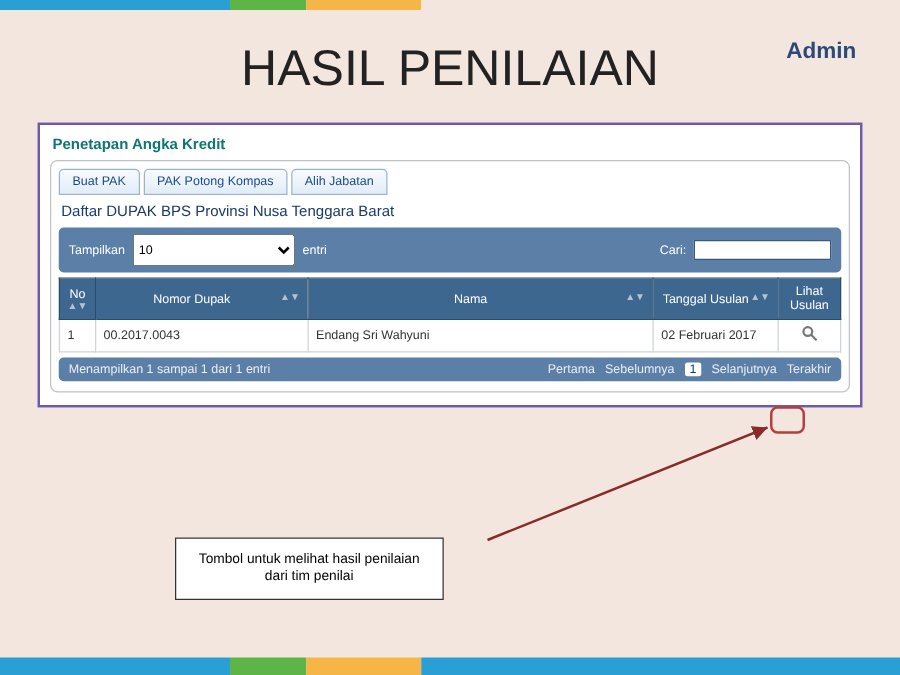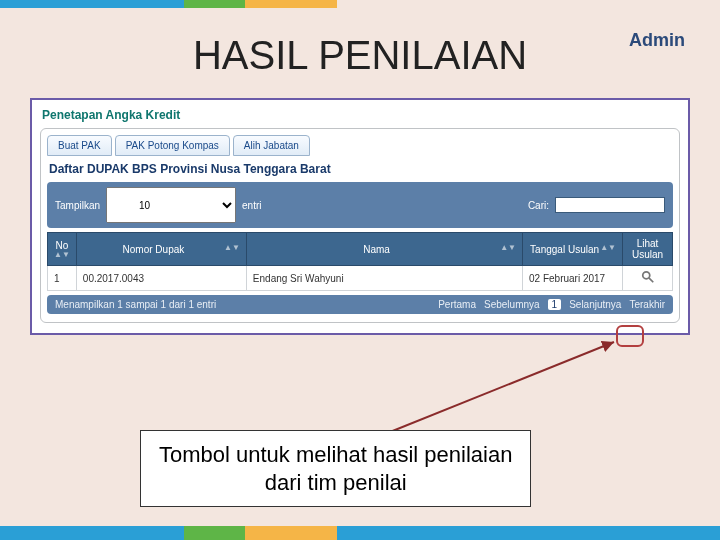--- a/index.html
+++ b/index.html
@@ -15,36 +15,36 @@
   .bottom-stripe div:nth-child(3) { flex: 0.6; background: #f5b547; }
   .bottom-stripe div:nth-child(4) { flex: 2.5; background: #2a9fd6; }
   .slide-title { font-size: 40px; font-weight: 400; text-align: center; margin: 25px 0 20px 0; color: #222; }
   .role-label { position: absolute; top: 30px; right: 35px; font-weight: bold; font-size: 18px; color: #2b4a7a; }
   .app-panel { margin: 0 30px; border: 2px solid #6b5ba8; background: #fff; padding: 6px 8px 10px 8px; }
   .section-title { color: #0f766e; font-weight: bold; font-size: 12px; margin: 2px 0 6px 2px; }
   .inner-panel { border: 1px solid #c0c3c6; border-radius: 6px; padding: 6px 6px 8px 6px; background: #fff; }
   .tabs { display: flex; gap: 3px; margin-bottom: 6px; }
   .tab { background: linear-gradient(#f8fbff,#e1ecf7); border: 1px solid #9bb3cc; border-radius: 4px 4px 0 0; padding: 4px 10px; font-size: 10px; color: #1a4a8a; cursor: pointer; }
   .tab.active { background: #fff; border-bottom-color: #fff; font-weight: bold; }
-  .panel-title { font-size: 12px; font-weight: bold; color: #1a3a6a; margin: 4px 2px 6px 2px; }
+  .panel-title { font-size: 12px; font-weight: normal; color: #1a3a6a; margin: 4px 2px 6px 2px; }
   .control-bar { background: #5c7fa8; border-radius: 4px; padding: 5px 8px; display: flex; align-items: center; gap: 6px; color: #fff; font-size: 10px; }
   .control-bar .spacer { flex: 1; }
-  .control-bar select { font-size: 10px; width: 130px; height: 36px; padding-left: 28px; }
+  .control-bar select { font-size: 10px; width: 130px; height: 26px; }
   .control-bar input { font-size: 10px; width: 110px; height: 16px; border: 1px solid #3a5a7a; }
   table.data { width: 100%; border-collapse: collapse; margin-top: 4px; font-size: 10px; }
   table.data th { background: linear-gradient(#3d678f,#3d678f); color: #fff; font-weight: normal; padding: 5px 6px; border: 1px solid #2a4a6a; position: relative; }
   table.data th .sort { float: right; opacity: 0.6; font-size: 8px; line-height: 8px; }
   table.data td { padding: 4px 6px; border: 1px solid #d0d4d8; color: #333; }
   .view-icon { display: inline-block; width: 14px; height: 14px; cursor: pointer; }
   .view-icon svg { width: 100%; height: 100%; }
   .footer-bar { background: #5c7fa8; border-radius: 4px; padding: 4px 8px; display: flex; gap: 8px; color: #e8eef5; font-size: 10px; margin-top: 4px; }
   .footer-bar .spacer { flex: 1; }
   .pg { cursor: pointer; }
   .pg.active { background: #fff; color: #1a3a6a; border-radius: 2px; padding: 0 4px; }
-  .callout { position: absolute; left: 140px; top: 430px; border: 1.5px solid #333; background: #fff; padding: 10px 18px; font-size: 22px; text-align: center; line-height: 1.25; }
+  .callout { position: absolute; left: 140px; top: 430px; border: 1.5px solid #333; background: #fff; padding: 10px 18px; font-size: 11px; text-align: center; line-height: 1.25; }
   .arrow { position: absolute; pointer-events: none; }
   .highlight-circle { position: absolute; left: 616px; top: 325px; width: 28px; height: 22px; border: 2px solid #b34040; border-radius: 6px; pointer-events: none; }
 </style>
 </head>
 <body>
 
 <div class="top-stripe">
     <div></div>
     <div></div>
     <div></div>

